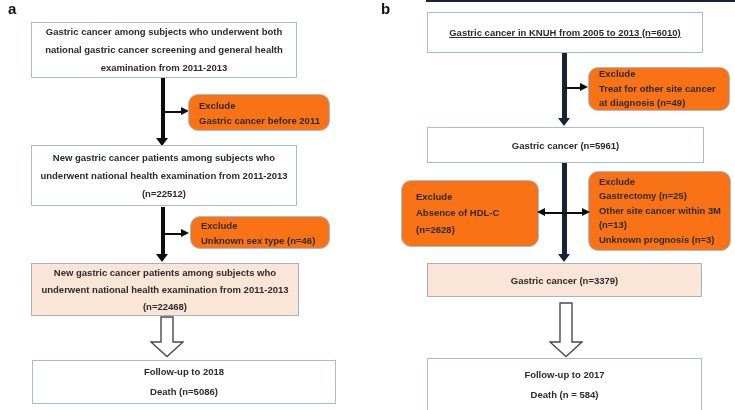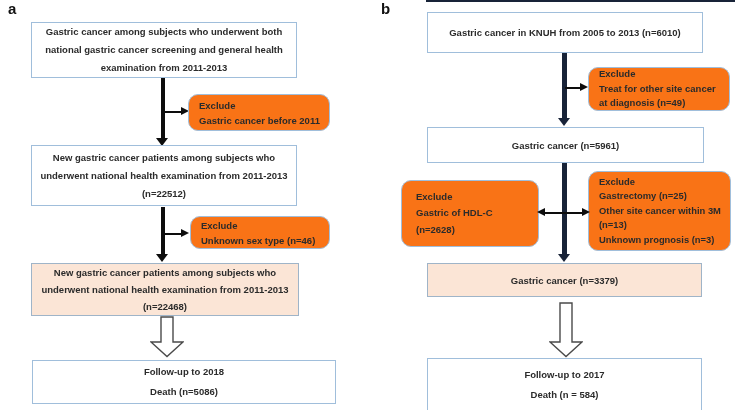--- a/index.html
+++ b/index.html
@@ -93,21 +93,21 @@
 
   <div class="box lh20" style="left:32px; top:360px; width:304px; height:44px;">
     <div class="ln">Follow-up to 2018</div>
     <div class="ln">Death (n=5086)</div>
   </div>
 
   <div class="topline" style="left:426px; top:0px; width:309px; height:2px;"></div>
 
   <div class="panel-label" style="left:381px; top:0px;">b</div>
 
-  <div class="box" style="left:427px; top:12px; width:276px; height:41px;">
+  <div class="box" style="left:427px; top:12px; width:276px; height:41px;text-decoration:underline;">
     <div class="ln">Gastric cancer in KNUH from 2005 to 2013 (n=6010)</div>
   </div>
 
   <div class="vline navy" style="left:562px; top:53px; width:5px; height:66px;"></div>
   <div class="ah-down navy" style="left:558px; top:118px;"></div>
   <div class="hline" style="left:565px; top:87px; width:16px;"></div>
   <div class="ah-right" style="left:580px; top:83px;"></div>
 
   <div class="rbox lh14" style="left:588px; top:67px; width:142px; height:44px;">
     <div class="ln">Exclude</div>
@@ -117,21 +117,21 @@
 
   <div class="box" style="left:427px; top:127px; width:277px; height:36px;">
     <div class="ln">Gastric cancer (n=5961)</div>
   </div>
 
   <div class="vline navy" style="left:562px; top:163px; width:5px; height:92px;"></div>
   <div class="ah-down navy" style="left:558px; top:254px;"></div>
 
   <div class="rbox lh16" style="left:401px; top:180px; width:138px; height:67px; padding-left:14px;">
     <div class="ln">Exclude</div>
-    <div class="ln">Gastric of HDL-C</div>
+    <div class="ln">Absence of HDL-C</div>
     <div class="ln">(n=2628)</div>
   </div>
 
   <div class="rbox lh14" style="left:588px; top:171px; width:143px; height:80px; font-size:9.4px;">
     <div class="ln">Exclude</div>
     <div class="ln">Gastrectomy (n=25)</div>
     <div class="ln">Other site cancer within 3M</div>
     <div class="ln">(n=13)</div>
     <div class="ln">Unknown prognosis (n=3)</div>
   </div>

